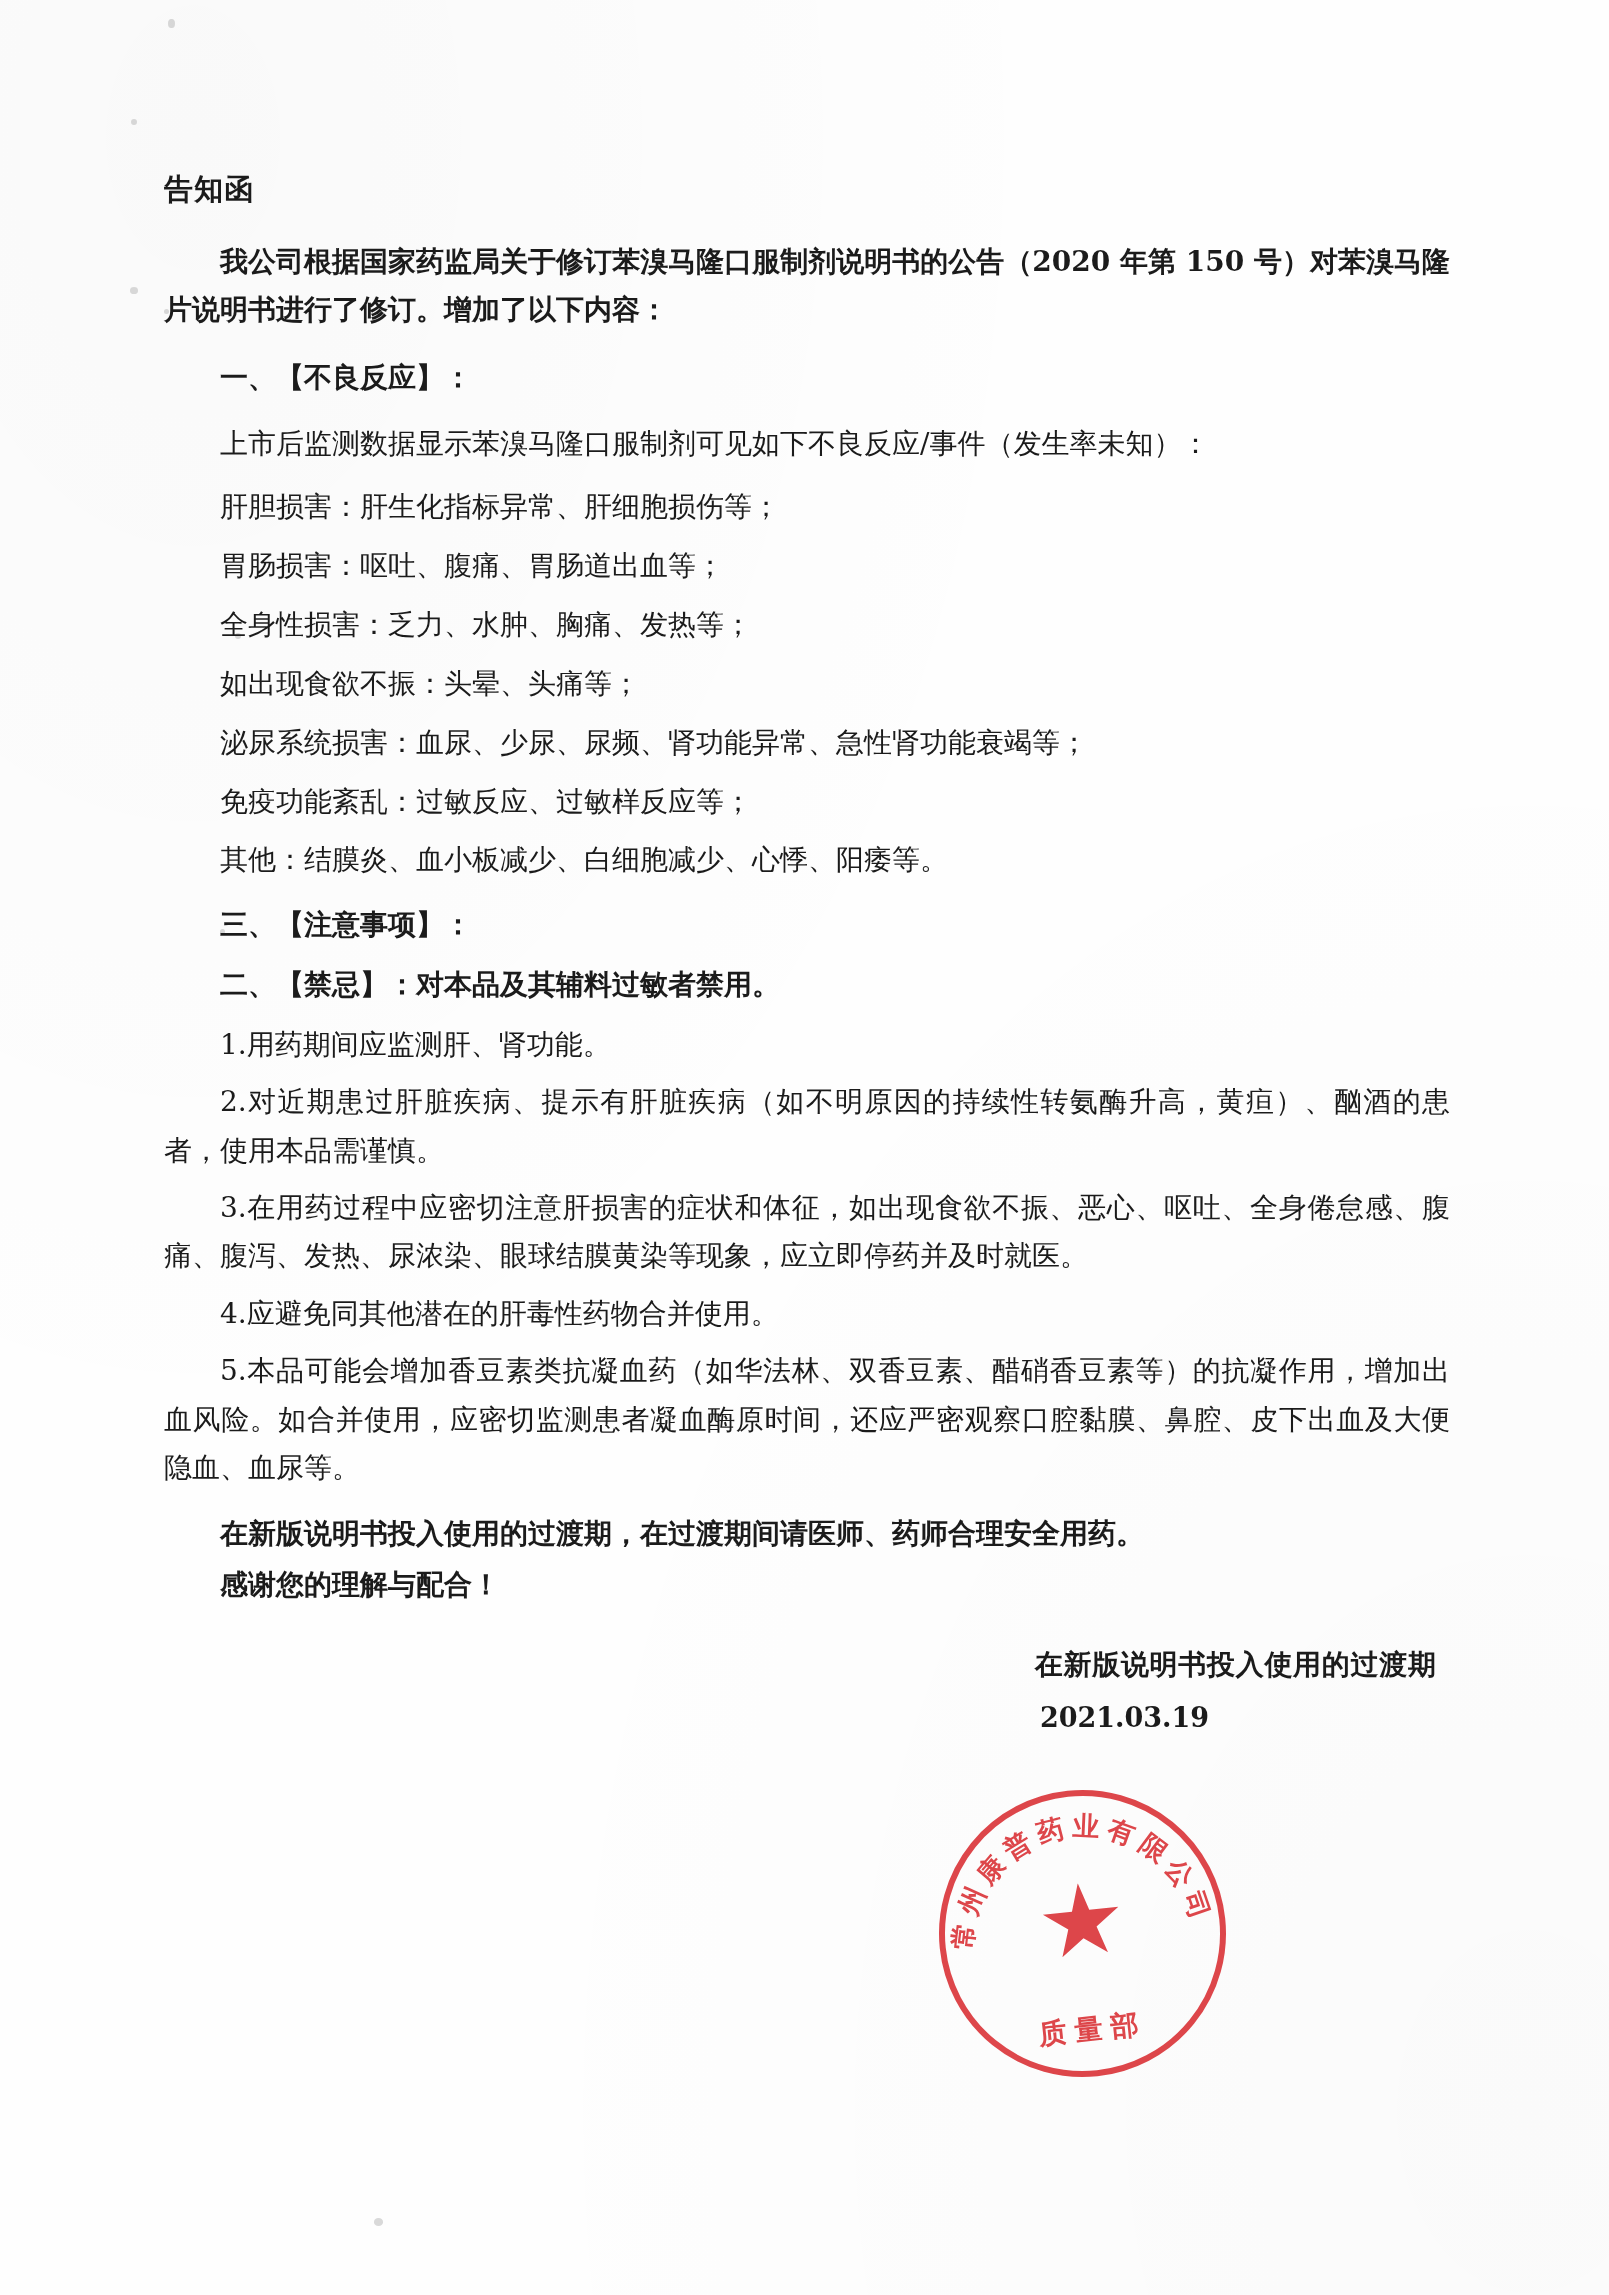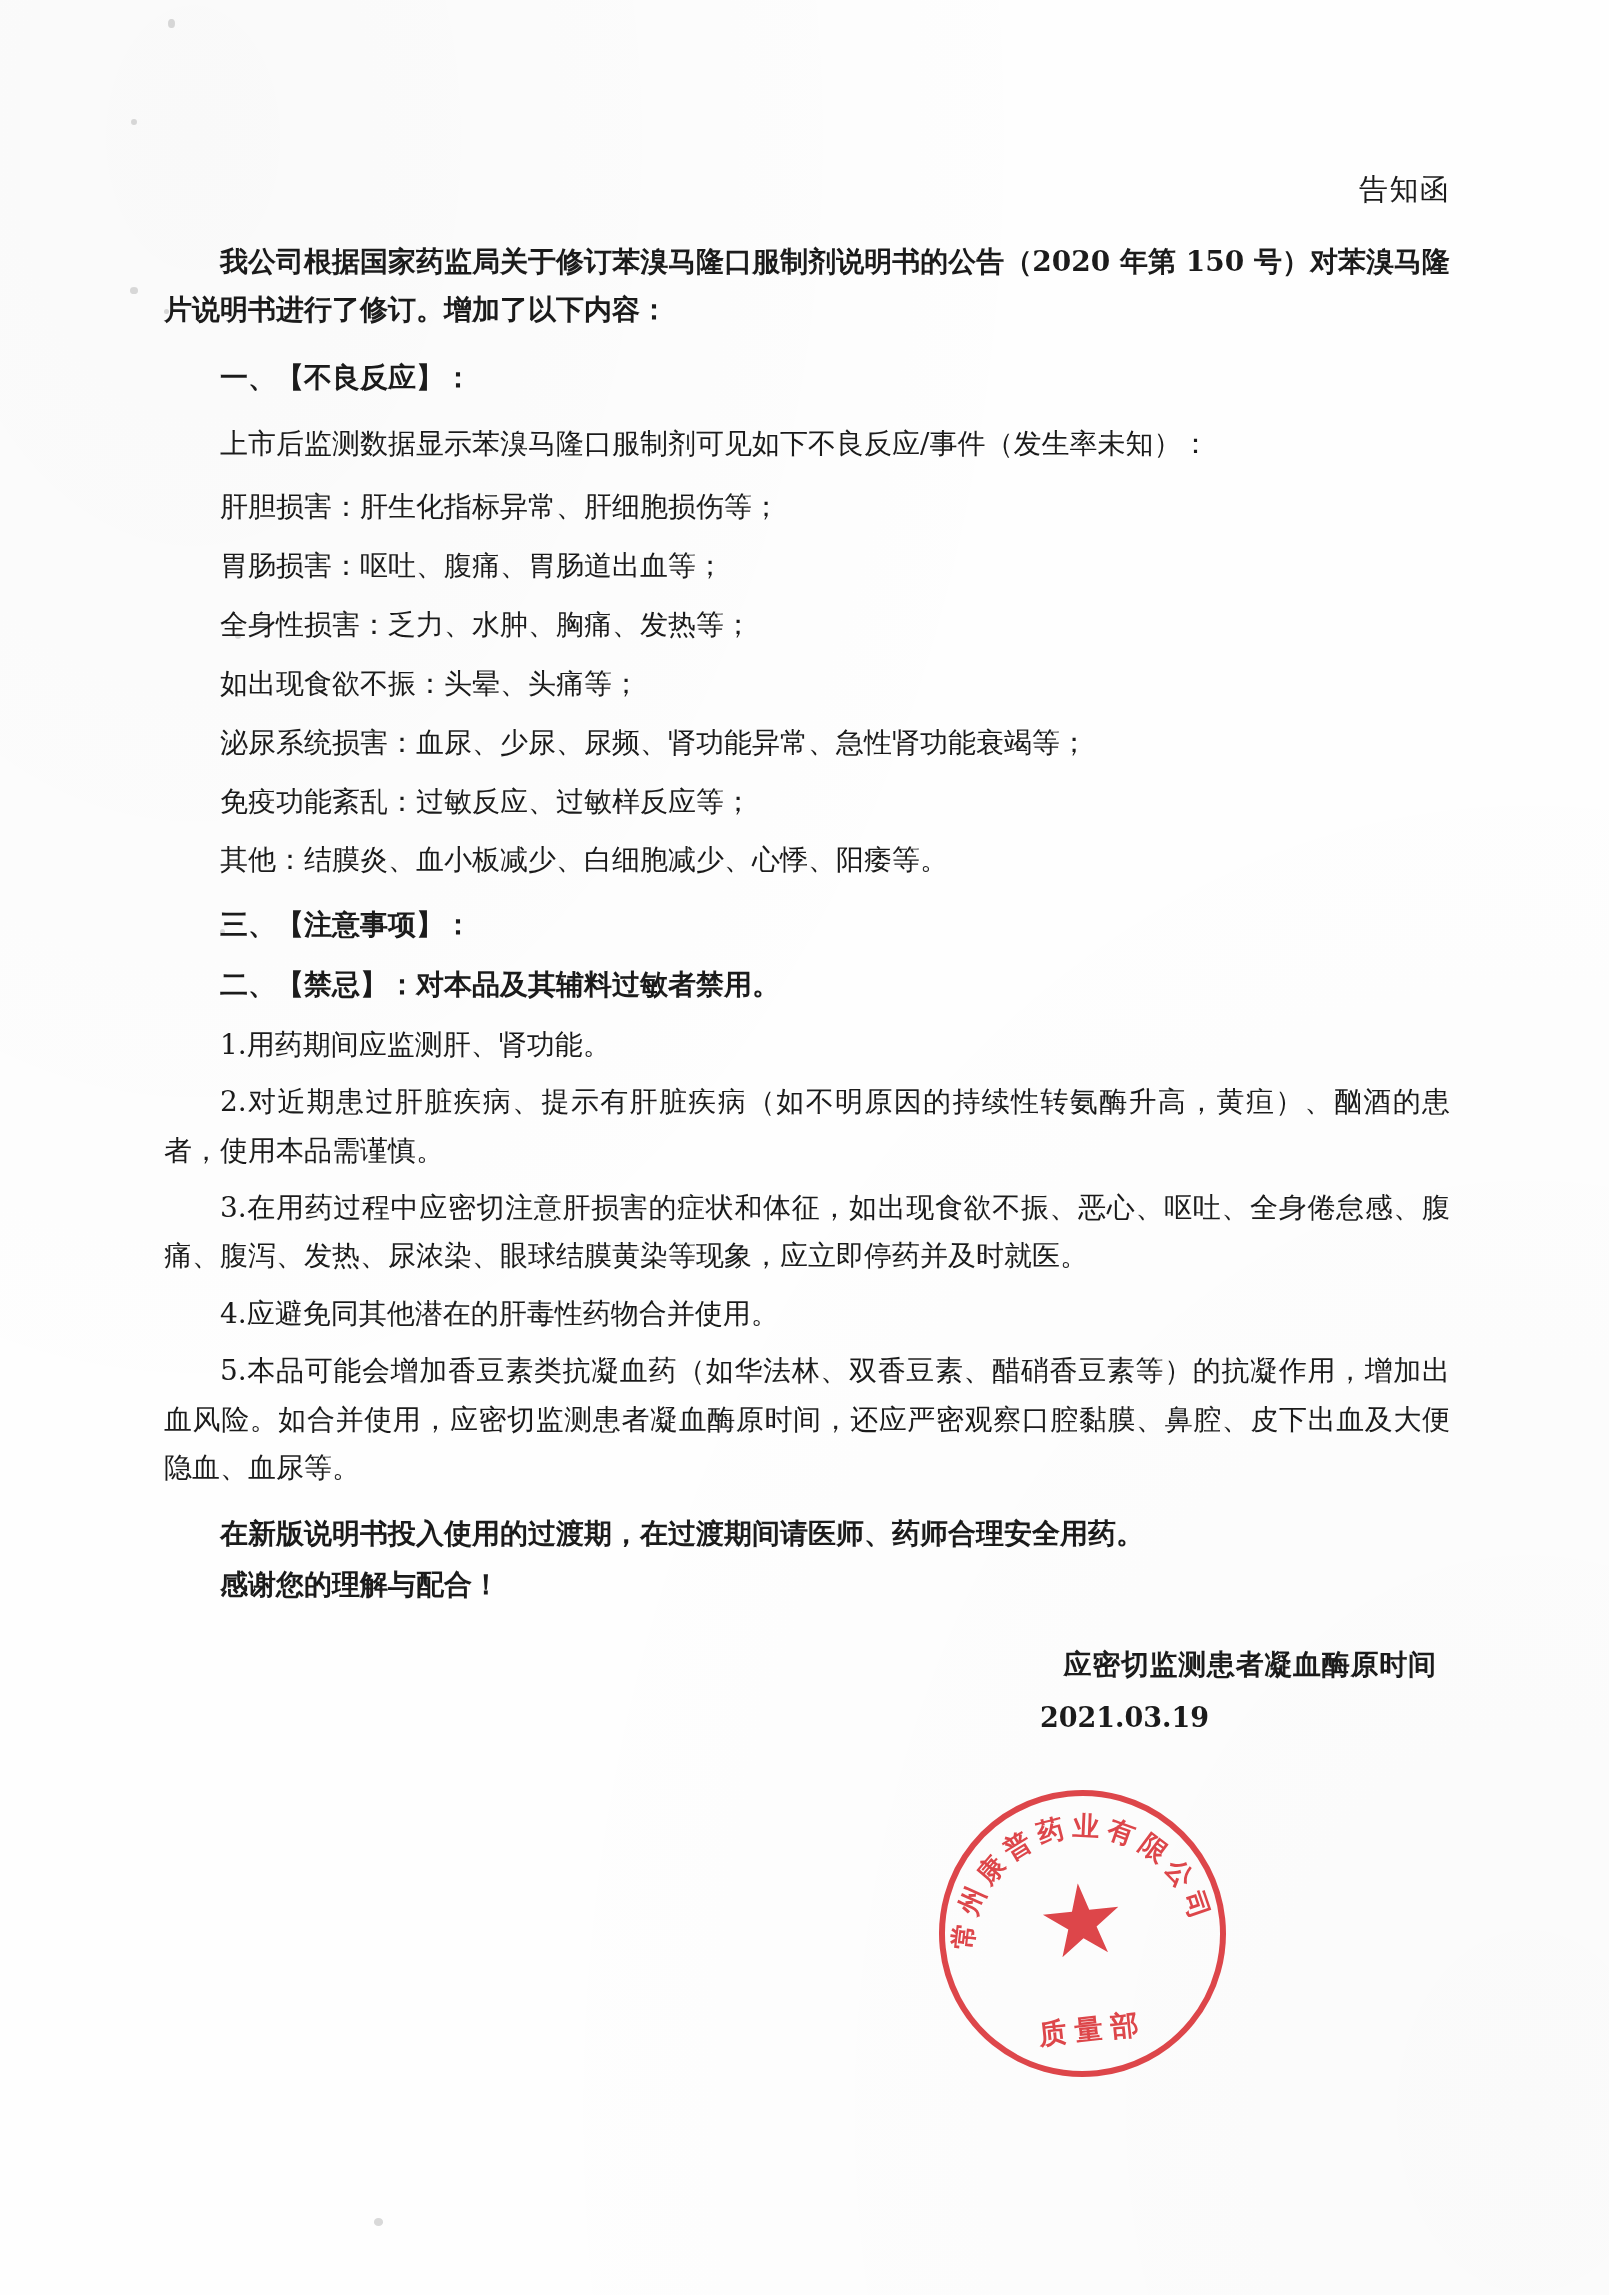--- a/index.html
+++ b/index.html
@@ -37,23 +37,23 @@
   }
 
   .doc {
     position: absolute;
     left: 164px;
     top: 170px;
     width: 1286px;
   }
 
   .title {
-    text-align: right;
+    text-align: left;
     font-size: 29px;
-    font-weight: 400;
+    font-weight: 700;
     letter-spacing: 1.3px;
     margin: 0 0 28px 0;
     font-family: "DejaVu Serif", "Liberation Serif", serif;
   }
 
   p {
     margin: 0;
     font-size: 28px;
     line-height: 1.72;
     text-align: justify;
@@ -214,21 +214,21 @@
     <p class="note-item">1.用药期间应监测肝、肾功能。</p>
     <p class="note-item">2.对近期患过肝脏疾病、提示有肝脏疾病（如不明原因的持续性转氨酶升高，黄疸）、酗酒的患者，使用本品需谨慎。</p>
     <p class="note-item">3.在用药过程中应密切注意肝损害的症状和体征，如出现食欲不振、恶心、呕吐、全身倦怠感、腹痛、腹泻、发热、尿浓染、眼球结膜黄染等现象，应立即停药并及时就医。</p>
     <p class="note-item">4.应避免同其他潜在的肝毒性药物合并使用。</p>
     <p class="note-item" style="margin-bottom:17.4px;">5.本品可能会增加香豆素类抗凝血药（如华法林、双香豆素、醋硝香豆素等）的抗凝作用，增加出血风险。如合并使用，应密切监测患者凝血酶原时间，还应严密观察口腔黏膜、鼻腔、皮下出血及大便隐血、血尿等。</p>
 
     <p class="closing">在新版说明书投入使用的过渡期，在过渡期间请医师、药师合理安全用药。</p>
     <p class="closing">感谢您的理解与配合！</p>
 
     <div class="sign-wrap">
-      <div class="signer">应密切监测患者凝血酶原时间</div>
+      <div class="signer">在新版说明书投入使用的过渡期</div>
       <div class="sign-date">2021.03.19</div>
     </div>
   </div>
 
   <div class="stamp">
     <div class="stamp-ring"></div>
     <svg class="stamp-arc" viewBox="0 0 430 430">
       <defs>
         <path id="arcpath" d="M 48,235 A 167,167 0 1 1 382,235" fill="none"></path>
       </defs>

